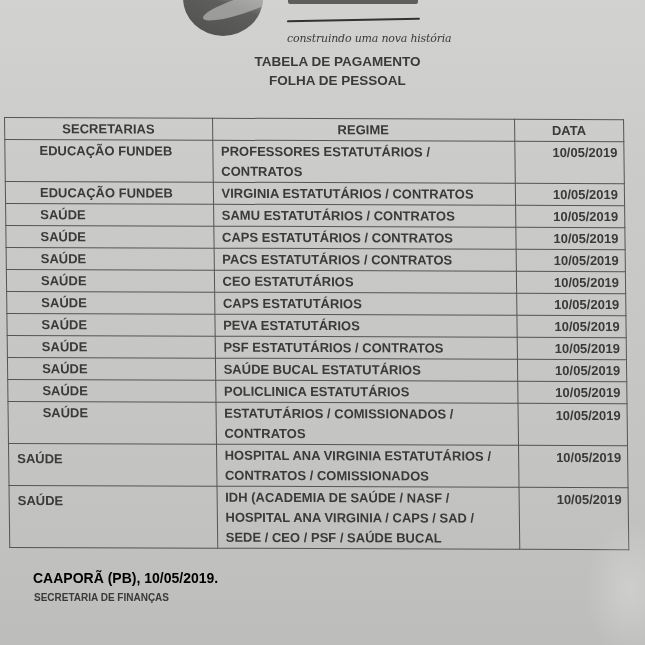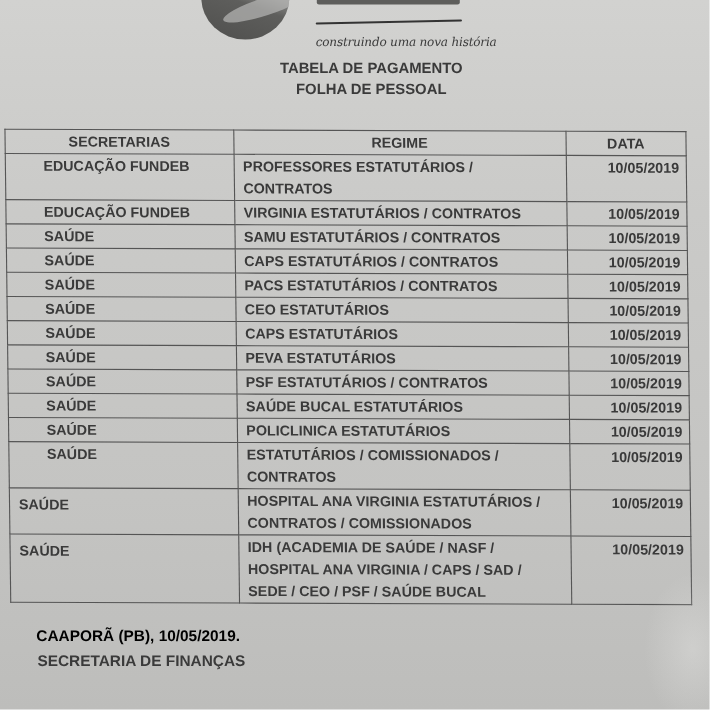--- a/index.html
+++ b/index.html
@@ -130,21 +130,21 @@
       font-weight: bold;
       font-size: 14px;
       color: #000000;
       margin-top: 28px;
     }
     .footer-dept {
       position: absolute;
       left: 34px;
       top: 592px;
       font-weight: bold;
-      font-size: 14px;
+      font-size: 10px;
       color: #3a3a3a;
     }
     .glare {
       position: absolute;
       right: -30px;
       top: 520px;
       width: 90px;
       height: 140px;
       background: radial-gradient(ellipse at center, rgba(235,235,233,0.35) 0%, rgba(235,235,233,0) 70%);
       pointer-events: none;

